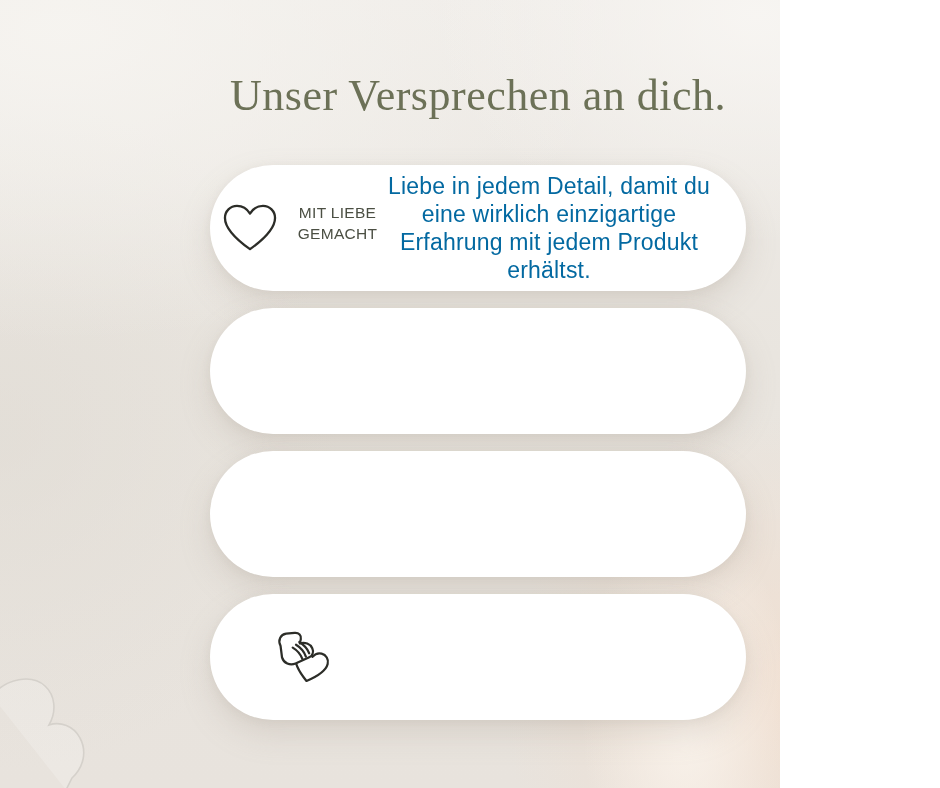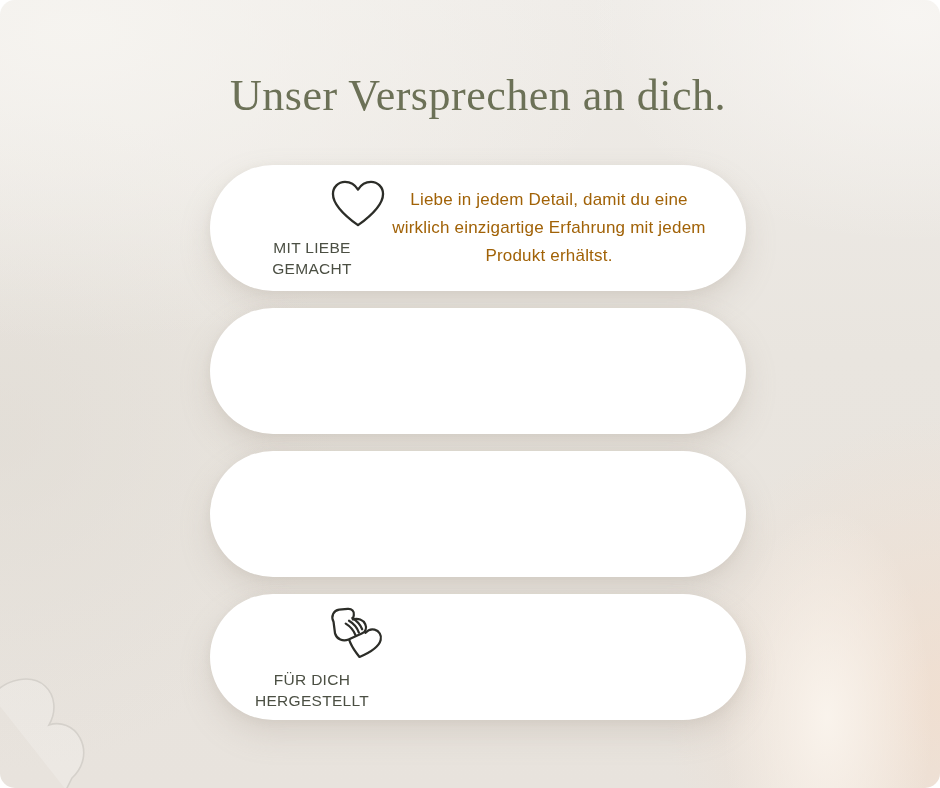--- a/index.html
+++ b/index.html
@@ -1,60 +1,59 @@
 <!DOCTYPE html>
 <html><head>
 <meta charset="utf-8">
 <style>
   html,body{margin:0;padding:0;}
   body{width:940px;height:788px;overflow:hidden;font-family:"Liberation Sans",sans-serif;}
 
   .stage{
-    position:relative;width:940px;height:788px;overflow:hidden;
+    position:relative;width:780px;height:788px;overflow:hidden;
     background-color:#e9e5e0;
     background-image:
       radial-gradient(150px 300px at 88% 91%, rgba(250,244,237,0.95), rgba(250,244,237,0) 70%),
       radial-gradient(420px 420px at 101% 89%, rgba(242,222,206,0.80), rgba(242,222,206,0) 68%),
       radial-gradient(500px 350px at 97% 2%,  rgba(248,246,243,0.90), rgba(248,246,243,0) 65%),
       radial-gradient(900px 500px at 8% 4%,   rgba(247,245,241,0.85), rgba(247,245,241,0) 62%),
       radial-gradient(520px 520px at 0% 55%,  rgba(221,216,208,0.50), rgba(221,216,208,0) 65%),
       linear-gradient(180deg,#efece8 0%,#e9e5df 45%,#e8e3dd 100%);
-    border-radius: 15px;
   }
 
   .page-title{
     position:absolute;top:70px;left:0;width:940px;margin:0;
     text-align:center;transform:translateX(8px);
     font-family:"Liberation Serif","DejaVu Serif",serif;
     font-weight:400;font-size:44px;line-height:52px;letter-spacing:0.5px;
     color:#6c7157;
   }
 
   .cards{
     position:absolute;top:165px;left:210px;width:536px;
     display:flex;flex-direction:column;gap:17px;
   }
   .card{
     height:126px;border-radius:63px;background:#ffffff;
     display:flex;align-items:center;
     box-shadow:0 14px 30px rgba(167,156,143,0.25), 0 2px 8px rgba(167,156,143,0.12);
   }
   .icon-col{
-    flex:0 0 168px;display:flex;flex-direction:column;
-    align-items:flex-end;justify-content:center;gap:7px;padding-left:10px;
+    flex:0 0 168px;display:flex;
+    align-items:flex-start;justify-content:center;gap:7px;padding-left:10px;
   }
   .icon{display:block;line-height:0;}
   .icon svg{display:block;}
   .card-label{
     text-align:center;font-size:15.5px;line-height:21px;letter-spacing:0.3px;
     color:#4b4f43;max-width:152px;
   }
   .card-desc{
     flex:1;margin:0;padding-right:36px;text-align:center;
-    font-size:17px;line-height:28px;letter-spacing:0.2px;color:#a16207;
+    font-size:23px;line-height:28px;letter-spacing:0.2px;color:#0369a1;
   }
 
   .cloud-decoration{position:absolute;left:0;bottom:0;}
   .ic{stroke:#2c2d28;stroke-width:2.4;fill:none;stroke-linecap:round;stroke-linejoin:round;}
   .icf{stroke:#2c2d28;stroke-width:2.4;fill:#ffffff;stroke-linecap:round;stroke-linejoin:round;}
 </style>
 </head>
 <body>
 
 <div class="stage">
@@ -91,18 +90,17 @@
           <svg width="62" height="58" viewBox="0 0 66 60">
             <g transform="rotate(14 40 38)">
               <path class="ic" d="M40 56 C28 47 22.5 40 22.5 33 C22.5 27.8 26.4 24 31.4 24 C35 24 38.3 26.3 40 29.6 C41.7 26.3 45 24 48.6 24 C53.6 24 57.5 27.8 57.5 33 C57.5 40 52 47 40 56 Z"></path>
             </g>
             <path class="icf" d="M8,18 C5,12 8,6 14,5.2 L23,4.4 C27.6,4 30.4,7 29.6,11 L28.6,15.5 C34,13.8 39.6,16 41.8,20.6 C43.6,24.4 42.2,28.6 38,30.6 L24,37 C18,39.6 11.4,36.6 9.6,30.4 Z"></path>
             <path class="ic" d="M28,14 C33,17 36.5,21 38.5,26"></path>
             <path class="ic" d="M24.5,17 C29.5,20 33,24 35,29.5"></path>
             <path class="ic" d="M21,20 C26,23 29.5,27 31.5,32.5"></path>
           </svg>
         </span>
-        <div class="card-label">FÜR DICH HERGESTELLT</div>
       </div>
     </section>
 
   </div>
 </div>
 
 </body></html>

